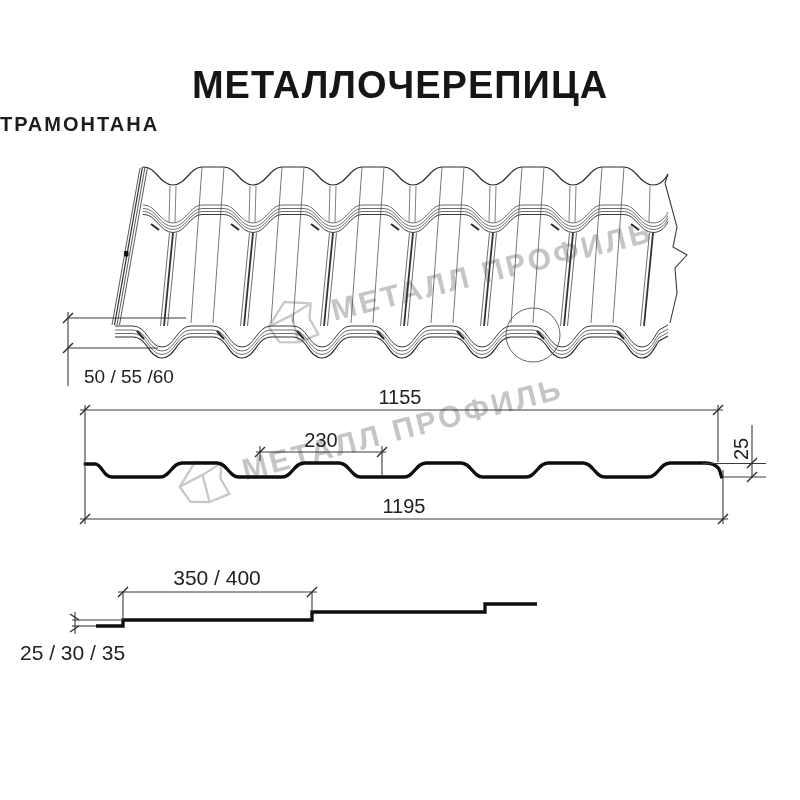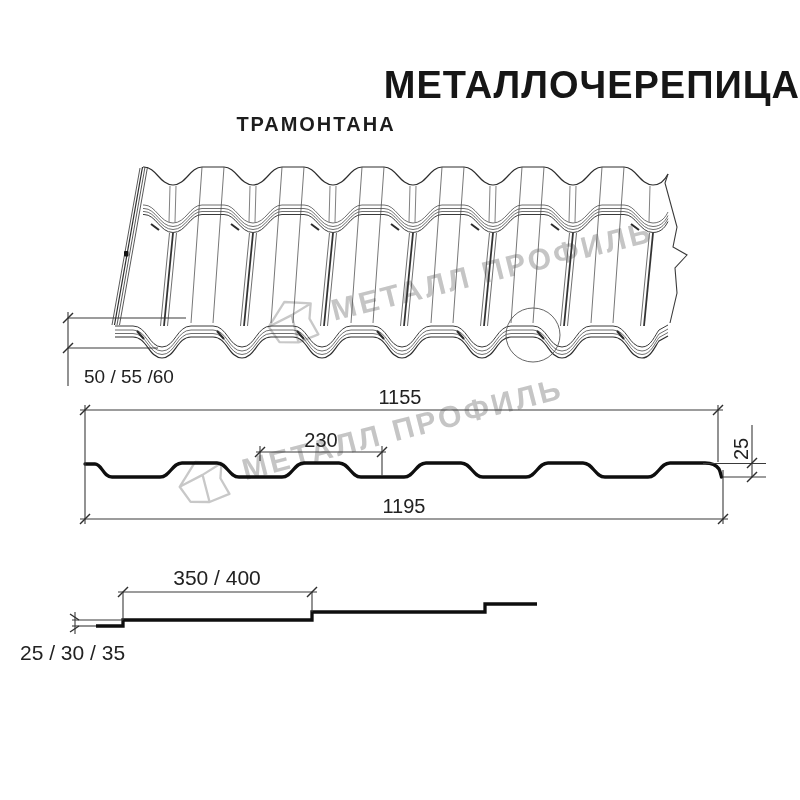--- a/index.html
+++ b/index.html
@@ -1,20 +1,20 @@
 <!DOCTYPE html>
 <html><head>
 <meta charset="utf-8">
 <style>
   html,body{margin:0;padding:0;background:#ffffff;}
   .stage{position:relative;width:800px;height:800px;background:#ffffff;overflow:hidden;
          font-family:"Liberation Sans",sans-serif;}
-  .title{position:absolute;top:64px;left:0;width:800px;text-align:right;
+  .title{position:absolute;top:64px;left:0;width:800px;text-align:center;
          font-size:38px;font-weight:800;letter-spacing:1px;color:#161616;}
-  .subtitle{position:absolute;top:113px;left:0;width:632px;text-align:center;
+  .subtitle{position:absolute;top:113px;left:0;width:632px;text-align:left;
          font-size:20px;font-weight:600;letter-spacing:2px;color:#1d1d1d;}
   .wm{position:absolute;display:flex;align-items:center;gap:12px;color:#c2c2c2;
       transform-origin:left center;white-space:nowrap;font-weight:700;
       font-size:30px;letter-spacing:3px;opacity:.95;}
   .wm1{left:264px;top:302px;transform:rotate(-14deg);}
   .wm2{left:175px;top:462px;transform:rotate(-14.5deg);}
   svg{position:absolute;left:0;top:0;}
   svg.tile{left:62px;top:150px;}
   text{font-family:"Liberation Sans",sans-serif;fill:#222222;}
   .dl{stroke:#3a3a3a;stroke-width:1.1;fill:none;}

